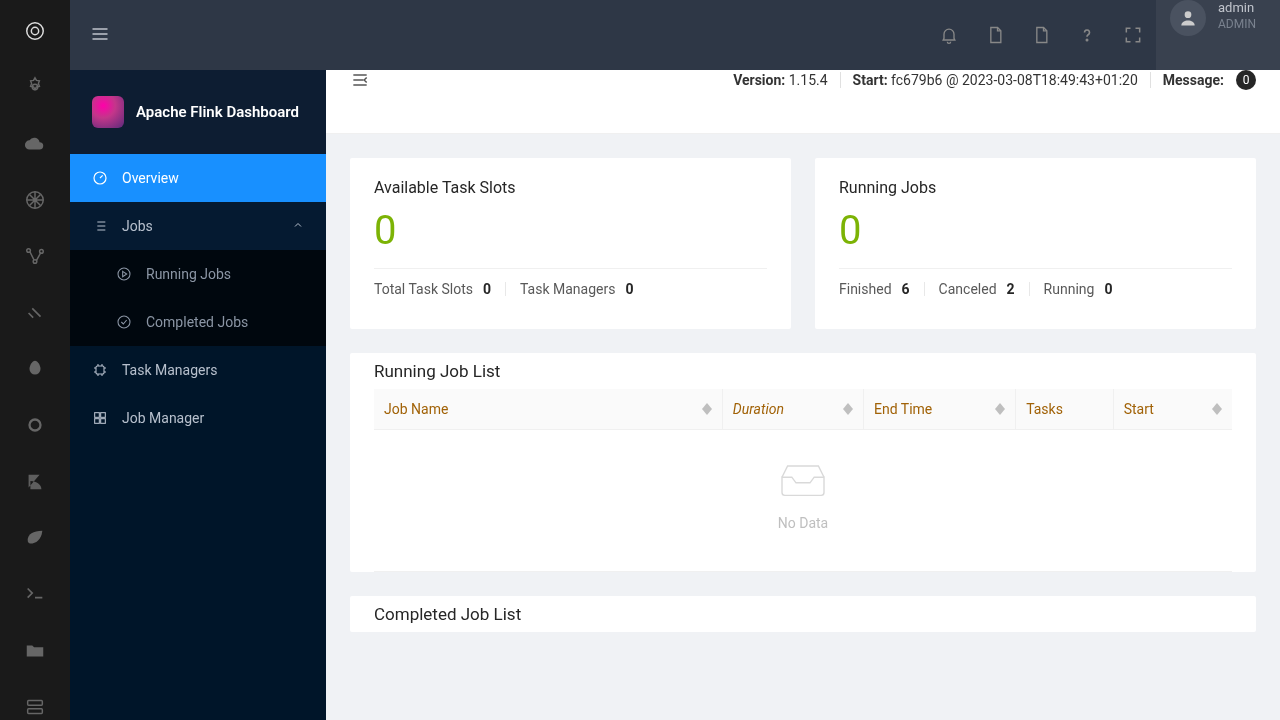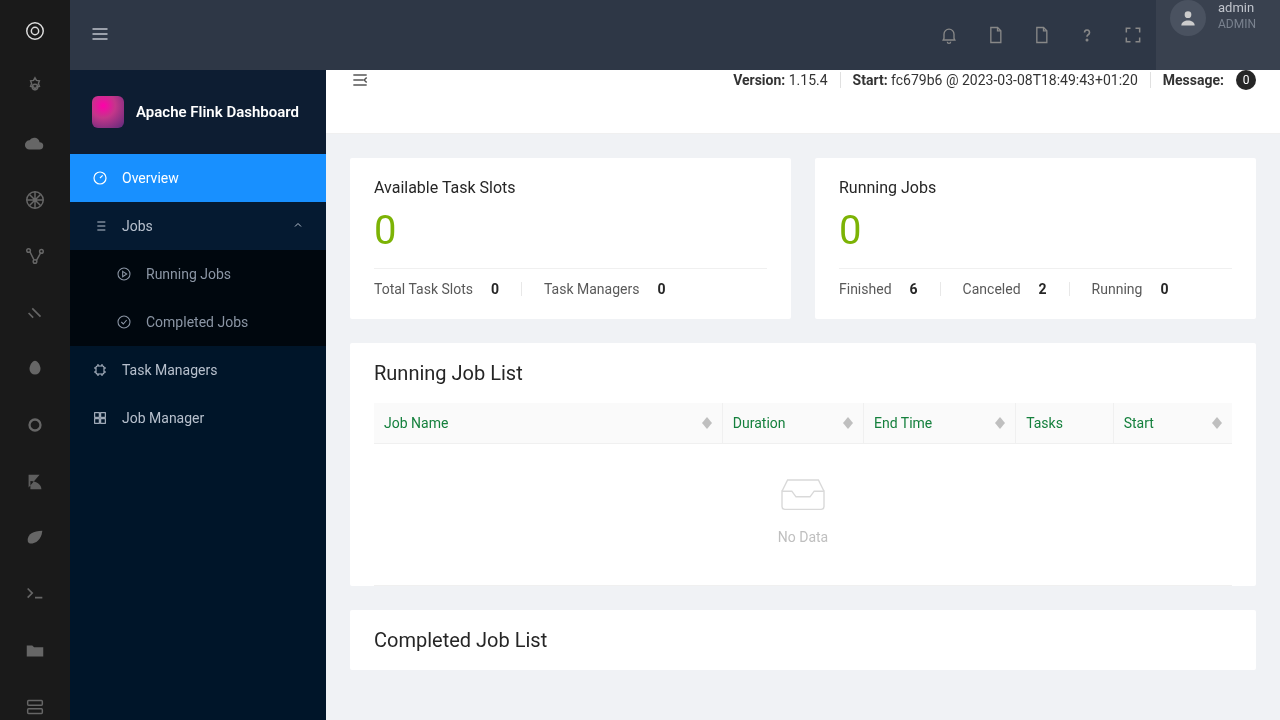--- a/index.html
+++ b/index.html
@@ -137,58 +137,58 @@
   display: inline-flex; align-items: center; justify-content: center;
   min-width: 20px; height: 20px; border-radius: 10px;
   background: #262626; color: #fff; font-size: 12px; padding: 0 6px;
 }
 
 .cards { display: flex; gap: 24px; padding: 24px; }
 .card {
   flex: 1;
   background: #fff;
   border-radius: 2px;
-  padding: 20px 24px 22px;
+  padding: 20px 24px 32px;
 }
 .card-title { font-size: 16px; color: #262626; margin-bottom: 10px; }
 .big-num { font-size: 40px; color: #7cb305; margin-bottom: 14px; }
 .card-hr { border: none; border-top: 1px solid #f0f0f0; margin-bottom: 12px; }
-.stat-row { display: flex; align-items: center; gap: 18px; color: #595959; font-size: 14px; }
+.stat-row { display: flex; align-items: center; gap: 10px; color: #595959; font-size: 14px; }
 .stat-row .sv { font-weight: 700; color: #262626; }
 .stat-row .vdiv { width: 1px; height: 14px; background: #e8e8e8; margin: 0 4px; }
 
 .panel {
   background: #fff;
   margin: 0 24px 24px;
   border-radius: 2px;
 }
-.panel-head { padding: 18px 24px; font-size: 20px; color: #262626; }
+.panel-head { padding: 8px 24px; font-size: 17px; color: #262626; }
 .tbl { padding: 0 24px; }
 .thead {
   display: flex;
   background: #fafafa;
   border-bottom: 1px solid #f0f0f0;
 }
 .th {
   padding: 12px 10px;
   font-size: 14px;
-  color: #15803d;
+  color: #a16207;
   display: flex;
   align-items: center;
   justify-content: space-between;
   gap: 6px;
   cursor: pointer;
   border-left: 1px solid #f0f0f0;
 }
 .th:first-child { border-left: none; }
 .th .sorter { display: inline-flex; flex-direction: column; line-height: 0; color: #bfbfbf; }
 .th .sorter svg { width: 10px; height: 6px; }
 .th.c-name { flex: 3; }
 .th.c-start { flex: 1.2; }
-.th.c-dur { flex: 1.1; }
+.th.c-dur { flex: 1.1; font-style: italic; }
 .th.c-end { flex: 1.2; }
 .th.c-tasks { flex: 0.7; }
 .th.c-status { flex: 0.9; }
 .nodata {
   display: flex; flex-direction: column; align-items: center; justify-content: center;
   padding: 30px 0 40px;
   color: #bfbfbf;
   gap: 12px;
   border-bottom: 1px solid #f0f0f0;
 }

